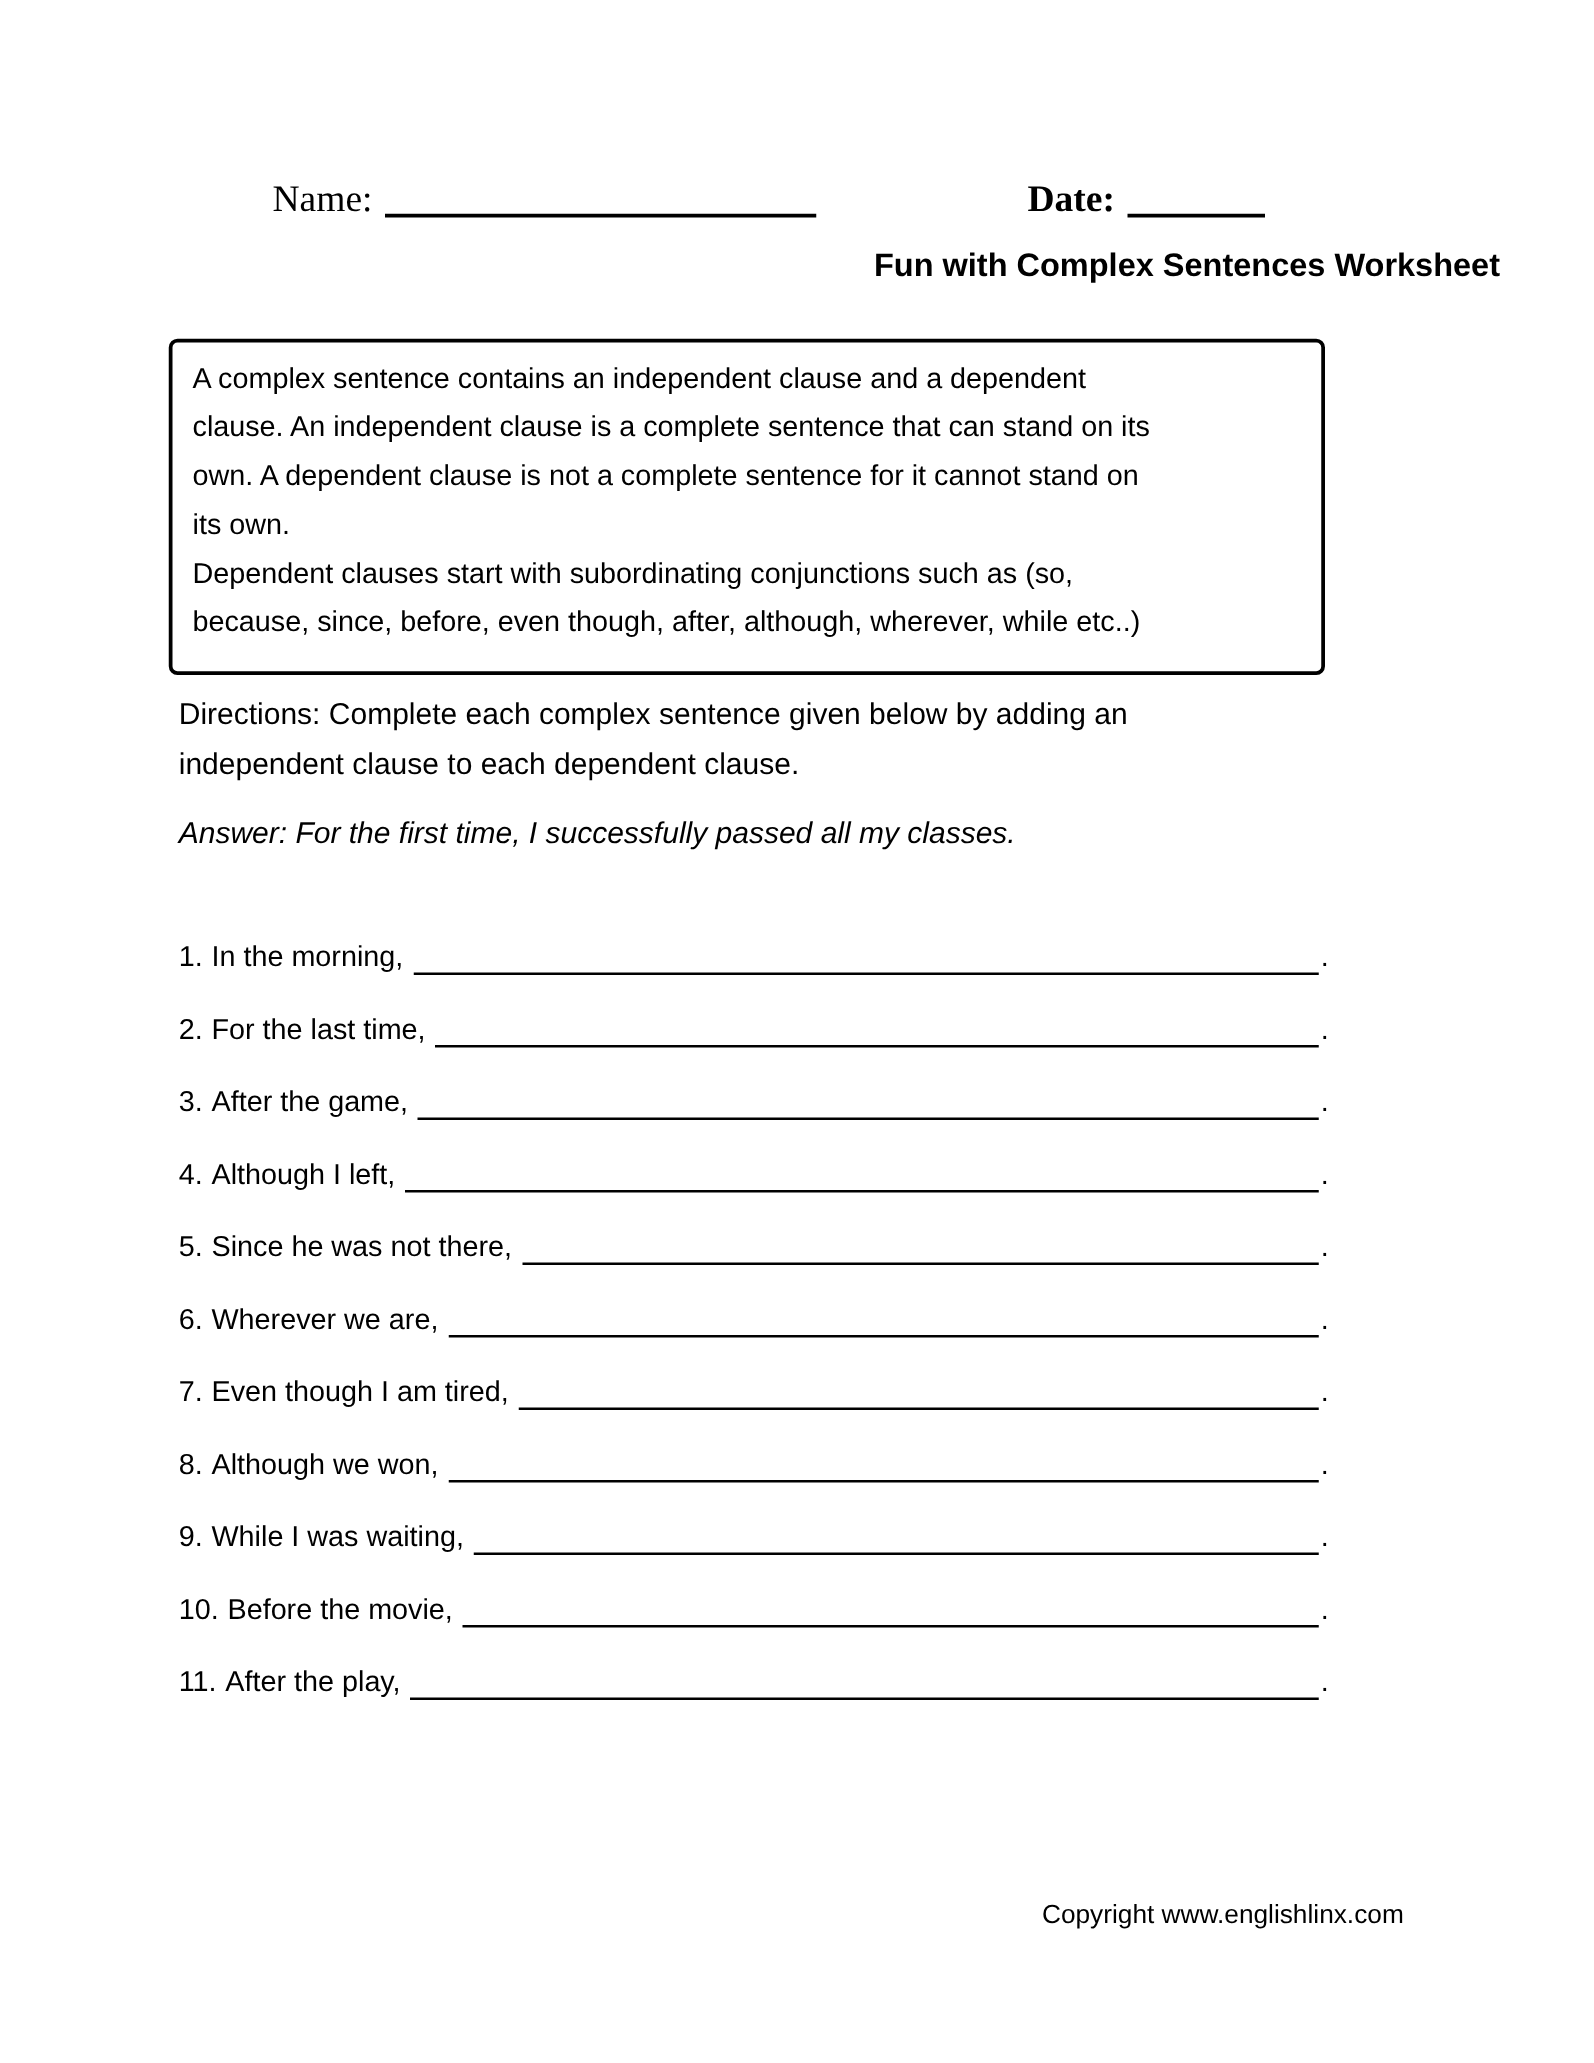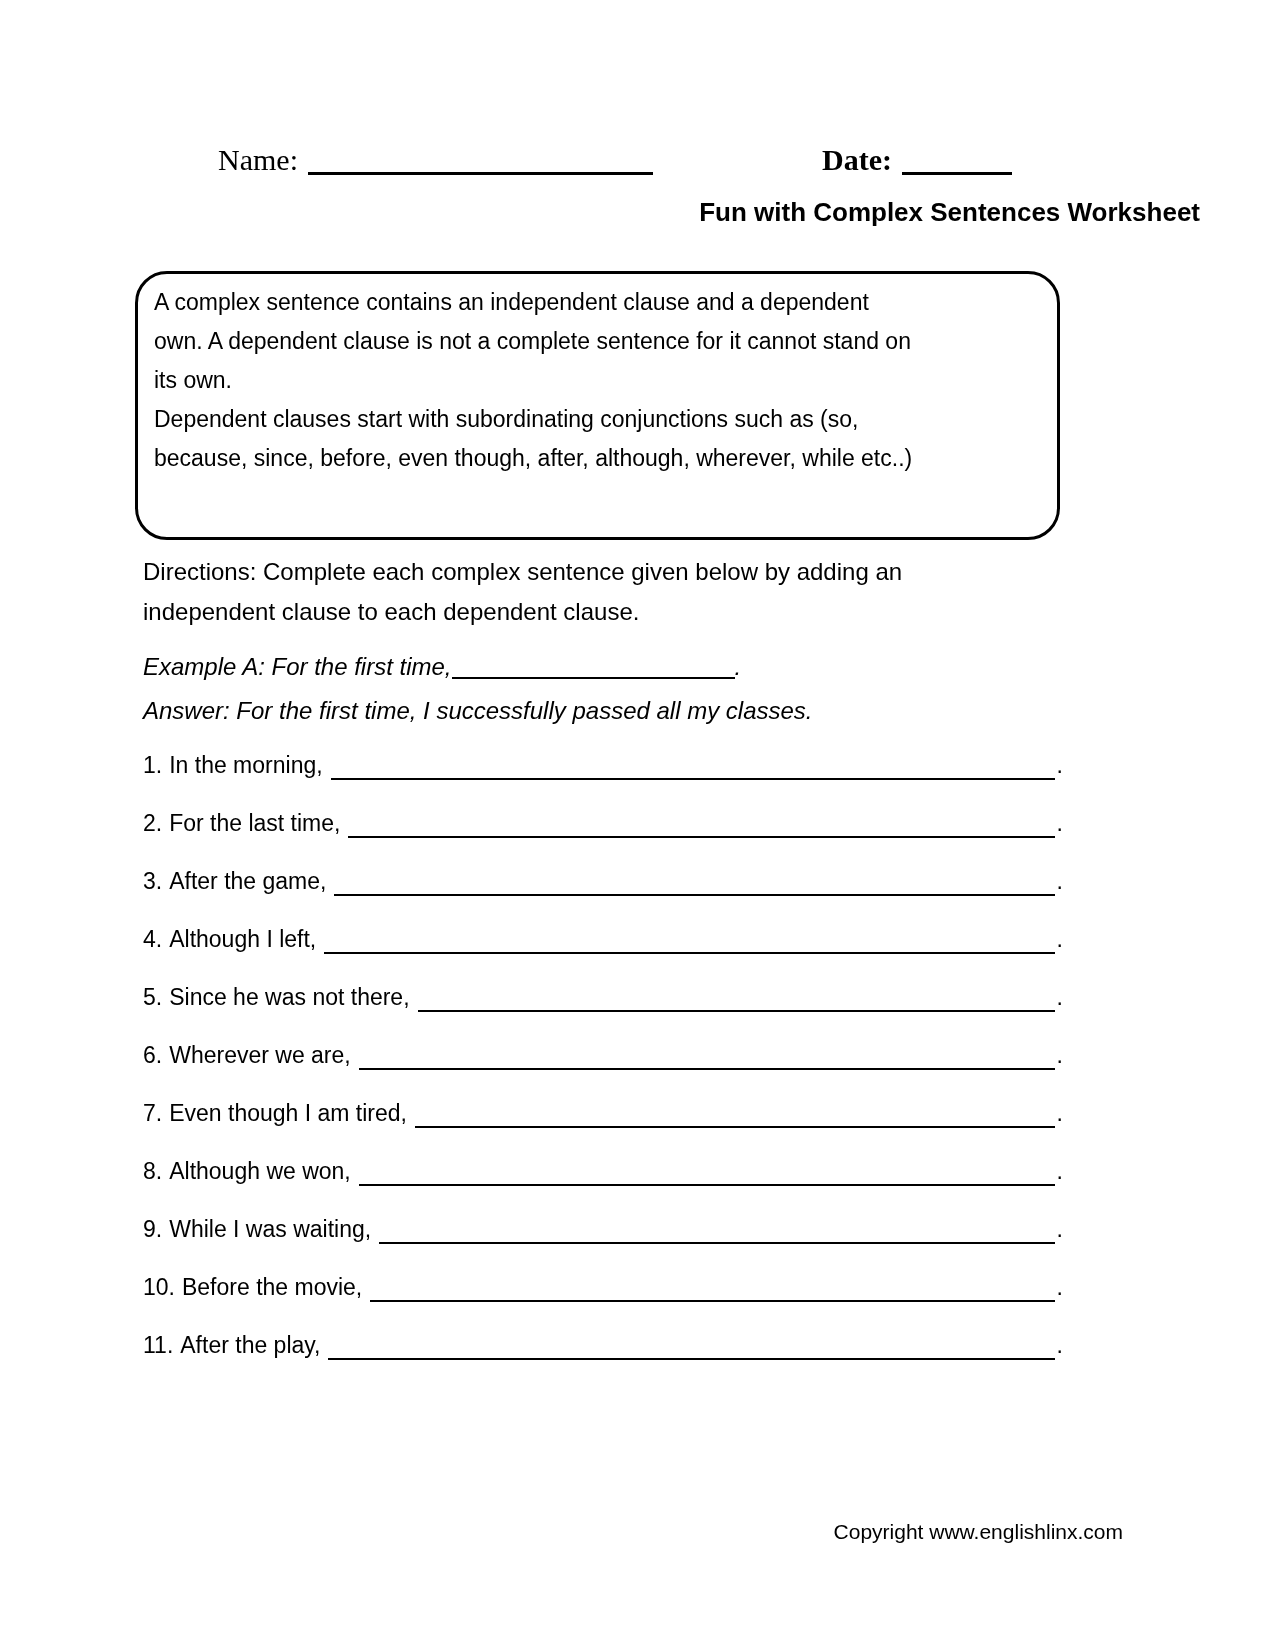--- a/index.html
+++ b/index.html
@@ -20,21 +20,21 @@
   .h-blank.name { width: 345px; }
   .h-blank.date { width: 110px; }
 
   
   .title { position: absolute; top: 197px; left: 0; width: 1200px;
     text-align: right; font-weight: 700; font-size: 26px; }
 
   
   .info-box { position: absolute; top: 271px; left: 135px;
     width: 925px; height: 269px; box-sizing: border-box;
-    border: 3px solid #000; border-radius: 32px;
+    border: 3px solid #000; border-radius: 7px;
     padding: 9px 16px 18px 16px;
     font-size: 23px; line-height: 39px; }
   .box-line { white-space: nowrap; }
 
   
   .directions { position: absolute; top: 552px; left: 143px;
     font-size: 24px; line-height: 40px; }
 
   
   .example { position: absolute; top: 645px; left: 143px;
@@ -64,41 +64,39 @@
 <div class="header-date">
   <span>Date:</span><span class="h-blank date"></span>
 </div>
 
 <div class="title">Fun with Complex Sentences Worksheet</div>
 
 <div class="info-box">
 
     <div class="box-line">A complex sentence contains an independent clause and a dependent</div>
 
+    <div class="box-line">clause. An independent clause is a complete sentence that can stand on its</div>
 
     <div class="box-line">own. A dependent clause is not a complete sentence for it cannot stand on</div>
 
     <div class="box-line">its own.</div>
 
     <div class="box-line">Dependent clauses start with subordinating conjunctions such as (so,</div>
 
     <div class="box-line">because, since, before, even though, after, although, wherever, while etc..)</div>
   </div>
 
 <div class="directions">
 
     <div class="dir-line">Directions: Complete each complex sentence given below by adding an</div>
 
     <div class="dir-line">independent clause to each dependent clause.</div>
   </div>
 
 <div class="example">
-  <div>
-    <span>Example A: For the first time,</span><span class="ex-blank"></span><span>.</span>
-  </div>
   <div>Answer: For the first time, I successfully passed all my classes.</div>
 </div>
 
 <div class="items">
 
     <div class="item-row">
       <span class="item-num">1.</span>
       <span class="item-text">In the morning,</span>
       <span class="blank"></span>
       <span class="period">.</span>

